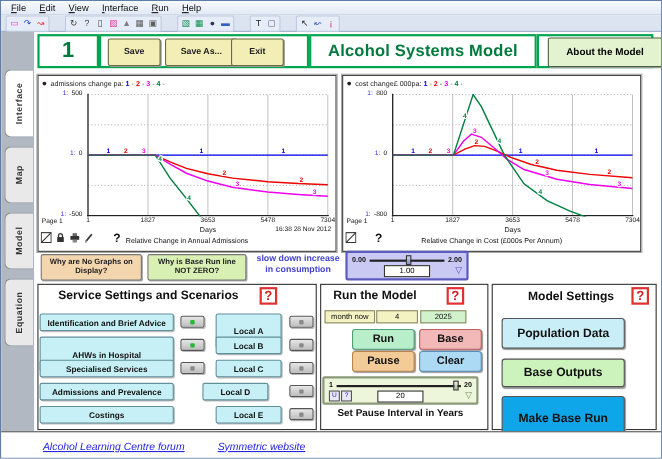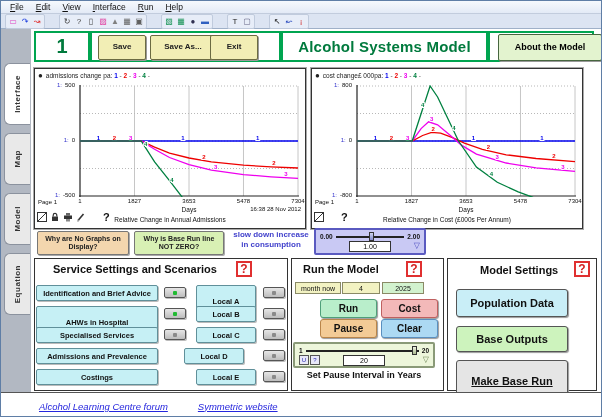--- a/index.html
+++ b/index.html
@@ -325,21 +325,21 @@
     </div>
 
   <div class="section-box" style="left:290px;width:153px;"></div>
   <div class="sec-title" style="left:302px;top:262px;">Run the Model</div>
   <div class="red-help" style="left:405px;top:260px;">?</div>
   <div class="field" style="left:294px;top:281px;width:46px;background:#F2F2C2;">month now</div>
   <div class="field" style="left:341px;top:281px;width:38px;background:#F2F2C2;">4</div>
   <div class="field" style="left:381px;top:281px;width:42px;background:#D2F2CE;">2025</div>
   <div id="runButtons">
       <div class="run-btn" style="left: 319px; top: 298px; background: rgb(185, 238, 203); border: 1px solid rgb(79, 159, 122);">Run</div>
-      <div class="run-btn" style="left: 380px; top: 298px; background: rgb(243, 185, 185); border: 1px solid rgb(191, 96, 96);">Cost</div>
+      <div class="run-btn" style="left: 380px; top: 298px; background: rgb(243, 185, 185); border: 1px solid rgb(191, 96, 96);">Base</div>
       <div class="run-btn" style="left: 319px; top: 318px; background: rgb(243, 203, 150); border: 1px solid rgb(185, 133, 74);">Pause</div>
       <div class="run-btn" style="left: 380px; top: 318px; background: rgb(172, 217, 243); border: 1px solid rgb(90, 143, 191);">Clear</div>
     </div>
   <div class="slider-panel" style="left:292px;top:341px;width:142px;height:26px;background:#EDF6DB;border-color:#8a9a78;">
     <div class="sl-row1">
       <span class="sl-min">1</span>
       <span class="sl-track">
           <span class="sl-thumb" style="left:94%;background:linear-gradient(#eef3e2,#aab98e);"></span>
         </span>
       <span class="sl-max">20</span>
@@ -354,21 +354,21 @@
     </div>
   </div>
   <div class="pause-caption">Set Pause Interval in Years</div>
 
   <div class="section-box" style="left:446px;width:150px;"></div>
   <div class="sec-title" style="left:479px;top:263px;">Model Settings</div>
   <div class="red-help" style="left:573px;top:260px;">?</div>
   <div id="modelButtons">
       <div class="model-btn" style="left: 455px; top: 288px; width: 112px; height: 28px; background: rgb(201, 238, 247);">Population Data</div>
       <div class="model-btn" style="left: 455px; top: 325px; width: 112px; height: 26px; background: rgb(205, 243, 189);">Base Outputs</div>
-      <div class="model-btn" style="left: 455px; top: 359px; width: 112px; height: 42px; background: #e5e5e5; text-decoration: underline;">Make Base Run</div>
+      <div class="model-btn" style="left: 455px; top: 359px; width: 112px; height: 42px; background: #0ea5e9;">Make Base Run</div>
     </div>
 
   <div class="footer" id="footerLinks">
       <span class="flink">Alcohol Learning Centre forum</span>
       <span class="flink">Symmetric website</span>
     </div>
 
 </div>
 
 </body></html>

